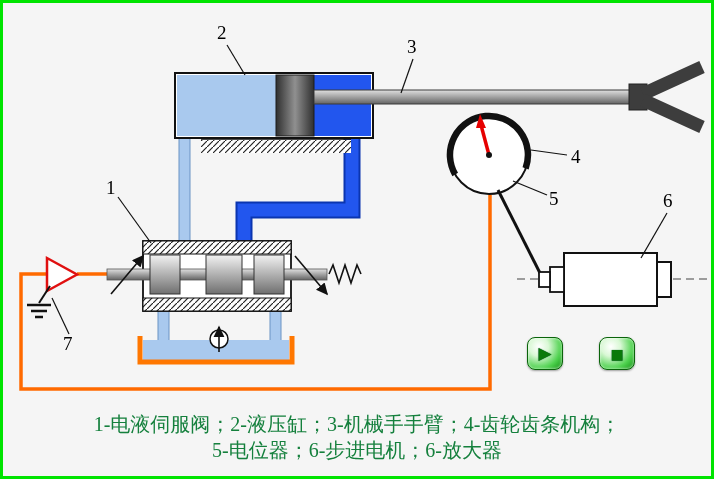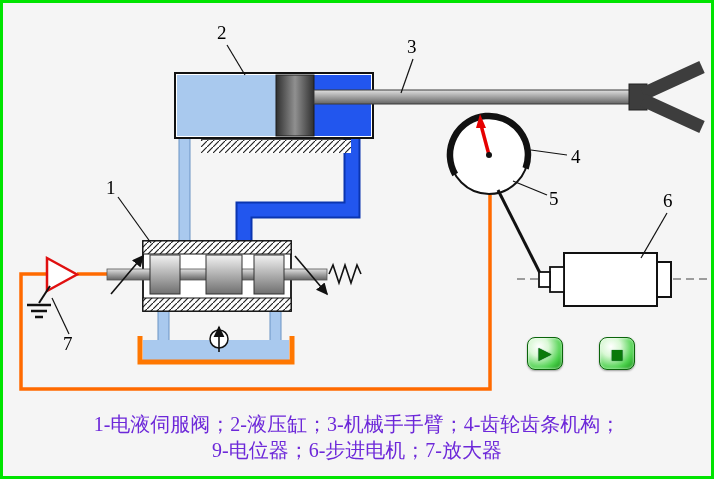--- a/index.html
+++ b/index.html
@@ -32,21 +32,21 @@
   }
   .btn-play .glyph { font-size:17px; }
   .btn-stop .glyph { font-size:14px; }
   .caption {
     position:absolute;
     left:0; right:0; top:408px;
     text-align:center;
     font-family:"Liberation Serif", serif;
     font-size:20px;
     line-height:26px;
-    color:#6d28d9;
+    color:#15803d;
   }
 </style>
 </head>
 <body>
 
 <div class="stage">
 
   <svg class="diagram" width="708" height="473" viewBox="0 0 708 473" xmlns="http://www.w3.org/2000/svg">
     <defs>
       <pattern id="hatch" width="6" height="6" patternUnits="userSpaceOnUse">
@@ -172,16 +172,16 @@
 
   <button class="btn btn-play">
     <span class="glyph">▶</span>
   </button>
   <button class="btn btn-stop">
     <span class="glyph">■</span>
   </button>
 
   <div class="caption">
     <div>1-电液伺服阀；2-液压缸；3-机械手手臂；4-齿轮齿条机构；</div>
-    <div>9-电位器；6-步进电机；7-放大器</div>
+    <div>5-电位器；6-步进电机；6-放大器</div>
   </div>
 
 </div>
 
 </body></html>

